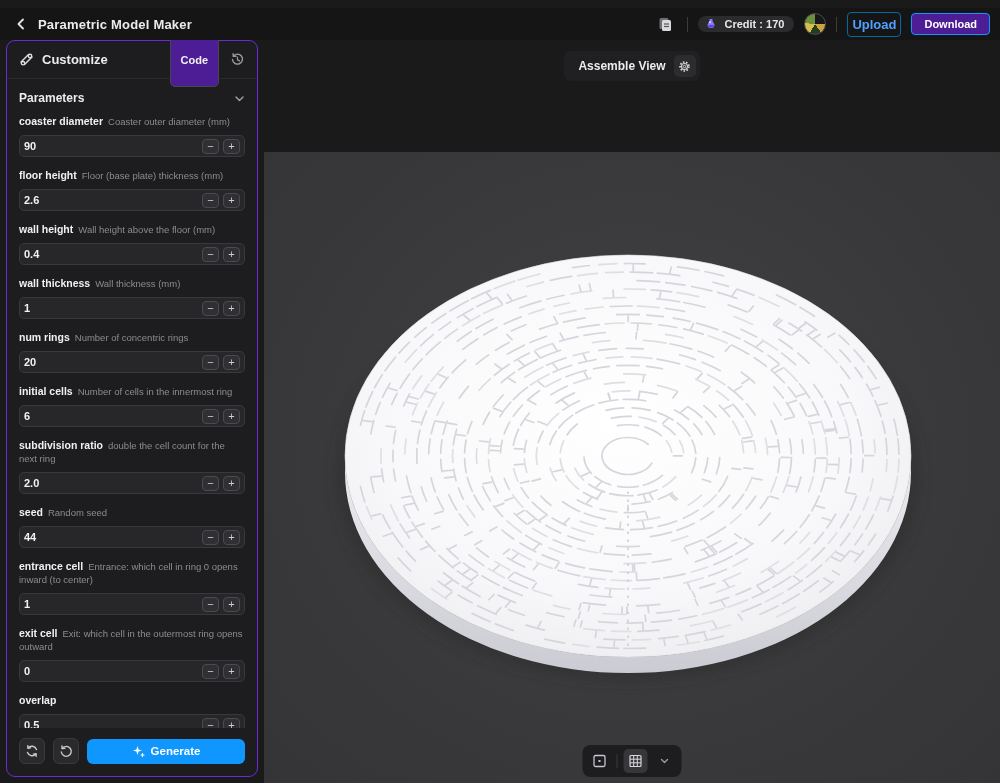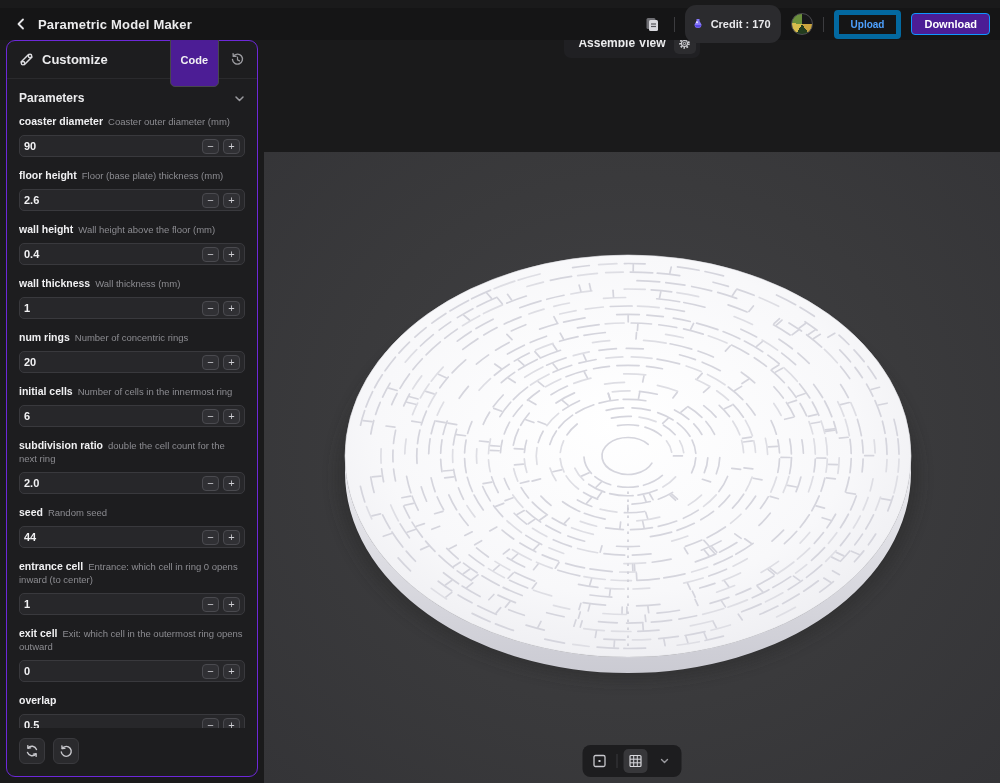--- a/index.html
+++ b/index.html
@@ -10,26 +10,26 @@
   .header { position:absolute; left:0; top:8px; right:0; height:32px; background:#151516;
             display:flex; align-items:center; padding:0 10px; z-index:30; }
   .back-btn { width:22px; height:22px; display:flex; align-items:center; justify-content:center;
               cursor:pointer; border-radius:4px; }
   .app-title { font-size:13px; font-weight:700; margin-left:6px; letter-spacing:.2px; }
   .header-right { margin-left:auto; display:flex; align-items:center; gap:10px; }
   .hdivider { width:1px; height:15px; background:#3c3c3f; }
   .icon-btn { width:24px; height:24px; display:flex; align-items:center; justify-content:center;
               border-radius:4px; cursor:pointer; background:transparent; border:none; }
   .credit-pill { display:flex; align-items:center; gap:6px; background:#2b2b2e; border-radius:11px;
-                 height:38px; padding:0 10px 0 6px; font-size:11px; font-weight:700; color:#e9e9ec; }
+                 height:16px; padding:0 10px 0 6px; font-size:11px; font-weight:700; color:#e9e9ec; }
   .avatar { width:22px; height:22px; border-radius:50%;
             background:conic-gradient(from 210deg,#d8bd4d 0 18%,#6b8f3c 18% 42%,#17171a 42% 66%,#caa43e 66% 82%,#233d1e 82% 100%);
             border:1px solid #4a4a4e; cursor:pointer; }
-  .btn-outline { background:transparent; border:5px solid #0369a1; color:#4ea1ff; font-size:10px;
-                 font-weight:700; padding:4px 12px; border-radius:4px; cursor:pointer;
+  .btn-outline { background:transparent; border:1px solid #0369a1; color:#4ea1ff; font-size:13px;
+                 font-weight:700; padding:4px 4px; border-radius:4px; cursor:pointer;
                  font-family:"Liberation Sans",sans-serif; }
   .btn-fill { background:#4c1d95; border:1px solid #0f96ff; color:#fff; font-size:11px; font-weight:700;
               padding:4px 12px; border-radius:4px; cursor:pointer; font-family:"Liberation Sans",sans-serif; }
 
   
   .sidebar { position:absolute; left:6px; top:40px; width:252px; bottom:6px; background:#1d1d1f;
              border:1px solid #6d28d9; border-radius:9px; z-index:20; display:flex; flex-direction:column; }
   .panel-head { height:38px; border-bottom:1px solid #2a2a2d; display:flex; align-items:center;
                 padding:0 10px 0 12px; gap:8px; flex:none; }
   .panel-title { font-size:13px; font-weight:700; }
@@ -52,21 +52,21 @@
           color:#cfcfd4; font-size:11px; line-height:12px; display:flex; align-items:center;
           justify-content:center; cursor:pointer; font-family:"Liberation Sans",sans-serif; padding:0; }
   .panel-foot { flex:none; display:flex; gap:8px; padding:10px 12px 12px; align-items:center; }
   .foot-icon { width:26px; height:26px; background:#2a2a2d; border:1px solid #3a3a3e; border-radius:6px;
                display:flex; align-items:center; justify-content:center; cursor:pointer; }
   .generate-btn { flex:1; height:25px; background:#0f96ff; border:none; border-radius:6px; color:#fff;
                   font-size:11.5px; font-weight:700; display:flex; align-items:center; justify-content:center;
                   gap:6px; cursor:pointer; font-family:"Liberation Sans",sans-serif; }
 
   
-  .assemble-wrap { position:absolute; left:264px; right:0; top:28px; display:flex;
+  .assemble-wrap { position:absolute; left:264px; right:0; top:51px; display:flex;
                    justify-content:center; z-index:10; pointer-events:none; }
   .assemble-pill { pointer-events:auto; background:#202023; border-radius:7px; height:30px;
                    display:flex; align-items:center; gap:8px; padding:0 4px 0 14px; }
   .assemble-label { font-size:12px; font-weight:700; }
   .gear-btn { width:22px; height:22px; background:#2c2c2f; border-radius:5px; display:flex;
               align-items:center; justify-content:center; cursor:pointer; }
 
   .viewport { position:absolute; left:264px; top:152px; right:0; bottom:0;
               background:radial-gradient(ellipse at 50% 46%, #414144 0%, #3a3a3c 55%, #343437 100%); }
   .viewport svg.scene { position:absolute; left:0; top:0; }
@@ -303,20 +303,27 @@
         <path d="M2.5 8.5 A5 5 0 0 0 11 10" fill="none" stroke="#c8c8cd" stroke-width="1.4" stroke-linecap="round"></path>
         <polyline points="11.2,12.4 11,9.8 8.4,10.1" fill="none" stroke="#c8c8cd" stroke-width="1.4" stroke-linecap="round" stroke-linejoin="round"></polyline>
       </svg>
     </div>
     <div class="foot-icon">
       <svg class="ic" width="14" height="14" viewBox="0 0 14 14">
         <path d="M3.2 4.4 A5 5 0 1 1 2.3 8" fill="none" stroke="#c8c8cd" stroke-width="1.4" stroke-linecap="round"></path>
         <polyline points="2.9,1.9 3.2,4.6 5.9,4.3" fill="none" stroke="#c8c8cd" stroke-width="1.4" stroke-linecap="round" stroke-linejoin="round"></polyline>
       </svg>
     </div>
+    <button class="generate-btn">
+      <svg class="ic" width="13" height="13" viewBox="0 0 13 13">
+        <path d="M5.5 1 L6.6 4.4 L10 5.5 L6.6 6.6 L5.5 10 L4.4 6.6 L1 5.5 L4.4 4.4 Z" fill="#fff"></path>
+        <path d="M10.5 8.5 v3 M9 10 h3" stroke="#fff" stroke-width="1.2" stroke-linecap="round"></path>
+      </svg>
+      <span>Generate</span>
+    </button>
   </div>
 </div>
 
 <div class="assemble-wrap">
   <div class="assemble-pill">
     <span class="assemble-label">Assemble View</span>
     <div class="gear-btn">
       <svg class="ic" width="13" height="13" viewBox="0 0 13 13">
         <circle cx="6.5" cy="6.5" r="4.4" fill="none" stroke="#cfcfd4" stroke-width="1.8" stroke-dasharray="1.6 1.5"></circle>
         <circle cx="6.5" cy="6.5" r="3" fill="none" stroke="#cfcfd4" stroke-width="1.1"></circle>

